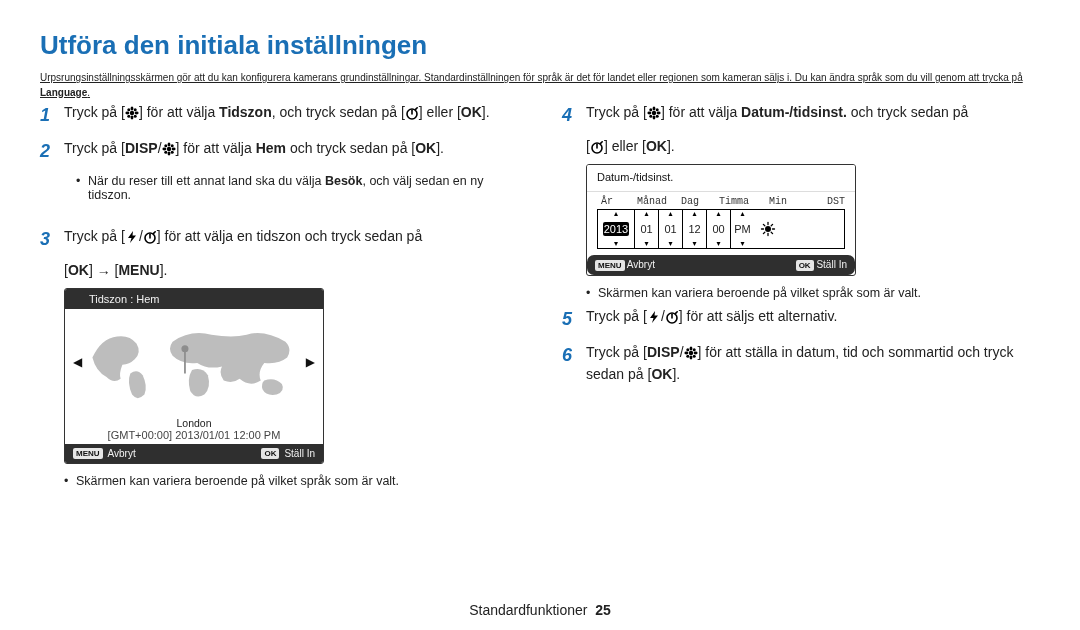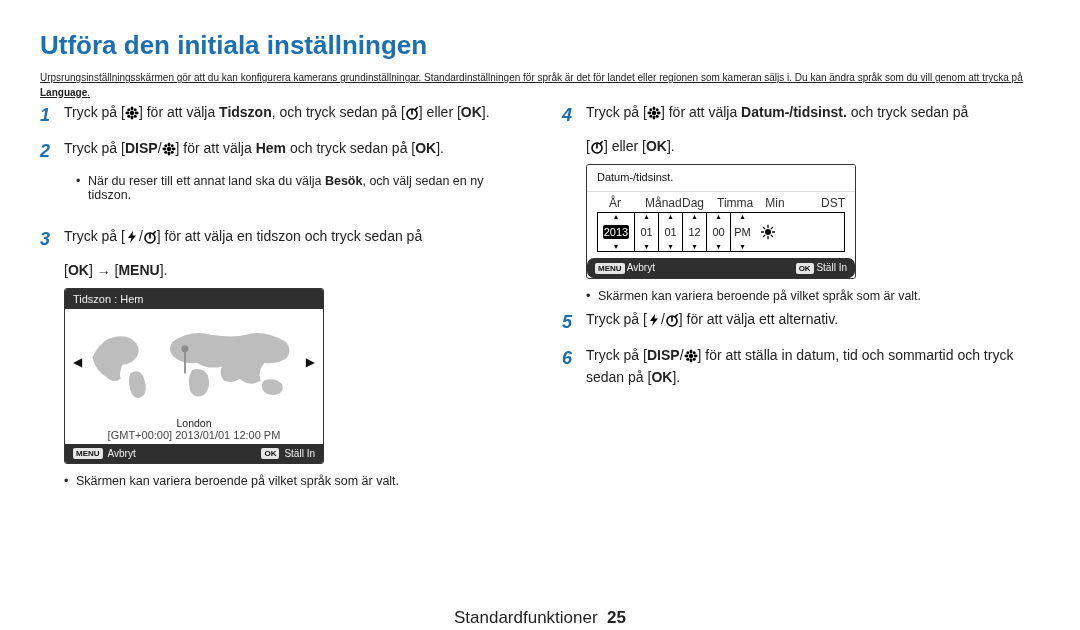--- a/index.html
+++ b/index.html
@@ -79,21 +79,21 @@
     width: 260px;
     border: 1px solid #333;
     border-radius: 3px;
     overflow: hidden;
     background: #fff;
   }
   .tz-title {
     background: #2f2f2f;
     color: #f1f1f1;
     font-size: 11px;
-    padding: 4px 8px;
+    padding: 4px 24px;
   }
   .tz-map {
     position: relative;
     height: 106px;
     background: linear-gradient(#fff,#fff);
     display: flex;
     align-items: center;
     justify-content: space-between;
     padding: 0 8px;
   }
@@ -148,24 +148,25 @@
   }
   .dt-title {
     background: #fff;
     color: #111;
     font-size: 11px;
     padding: 6px 10px 8px 10px;
     border-bottom: 1px solid #ddd;
   }
   .dt-headers {
     display: flex;
-    font-size: 12px;
+    font-size: 10px;
     color: #333;
     padding: 4px 10px 2px 10px;
-    gap: 12px;
+    gap: 20px;
+    font-family: Liberation Mono, monospace;
   }
   .dt-headers span { text-align: center; }
   .dt-headers .w1 { width: 36px; }
   .dt-headers .w2 { width: 24px; }
   .dt-headers .wspace { flex: 1; }
   .dt-headers .dst { width: 26px; text-align: right; }
   .dt-grid-wrap { padding: 0 10px 6px 10px; }
   .dt-grid {
     border: 1px solid #000;
     display: flex;
@@ -201,24 +202,24 @@
     font-size: 10px;
     padding: 4px 8px;
     display: flex;
     align-items: center;
     justify-content: space-between;
     border-radius: 7px;
   }
 
   .page-footer {
     position: absolute;
-    left: 0; right: 0; bottom: 2px;
+    left: 0; right: 0; bottom: 12px;
     text-align: center;
     color: #222;
-    font-size: 17px;
+    font-size: 14px;
   }
   .page-footer b { font-weight: 700; }
 
   svg.icon { vertical-align: -2px; }
 </style>
 </head>
 <body>
 
 <svg width="0" height="0" style="position:absolute">
   <defs>
@@ -443,21 +444,21 @@
       <div class="num">5</div>
       <div class="body">
         <span>Tryck på [</span><span class="inline-icon">
             <svg class="icon" width="14" height="14">
               <use href="#ic-flash"></use>
             </svg>
           </span>/<span class="inline-icon">
             <svg class="icon" width="14" height="14">
               <use href="#ic-timer"></use>
             </svg>
-          </span><span>] för att välja ett alternativ.</span>
+          </span><span>] för att säljs ett alternativ.</span>
       </div>
     </div>
 
     <div class="step">
       <div class="num">6</div>
       <div class="body">
         <span>Tryck på [</span><b>DISP</b>/<span class="inline-icon">
             <svg class="icon" width="14" height="14">
               <use href="#ic-flower"></use>
             </svg>

